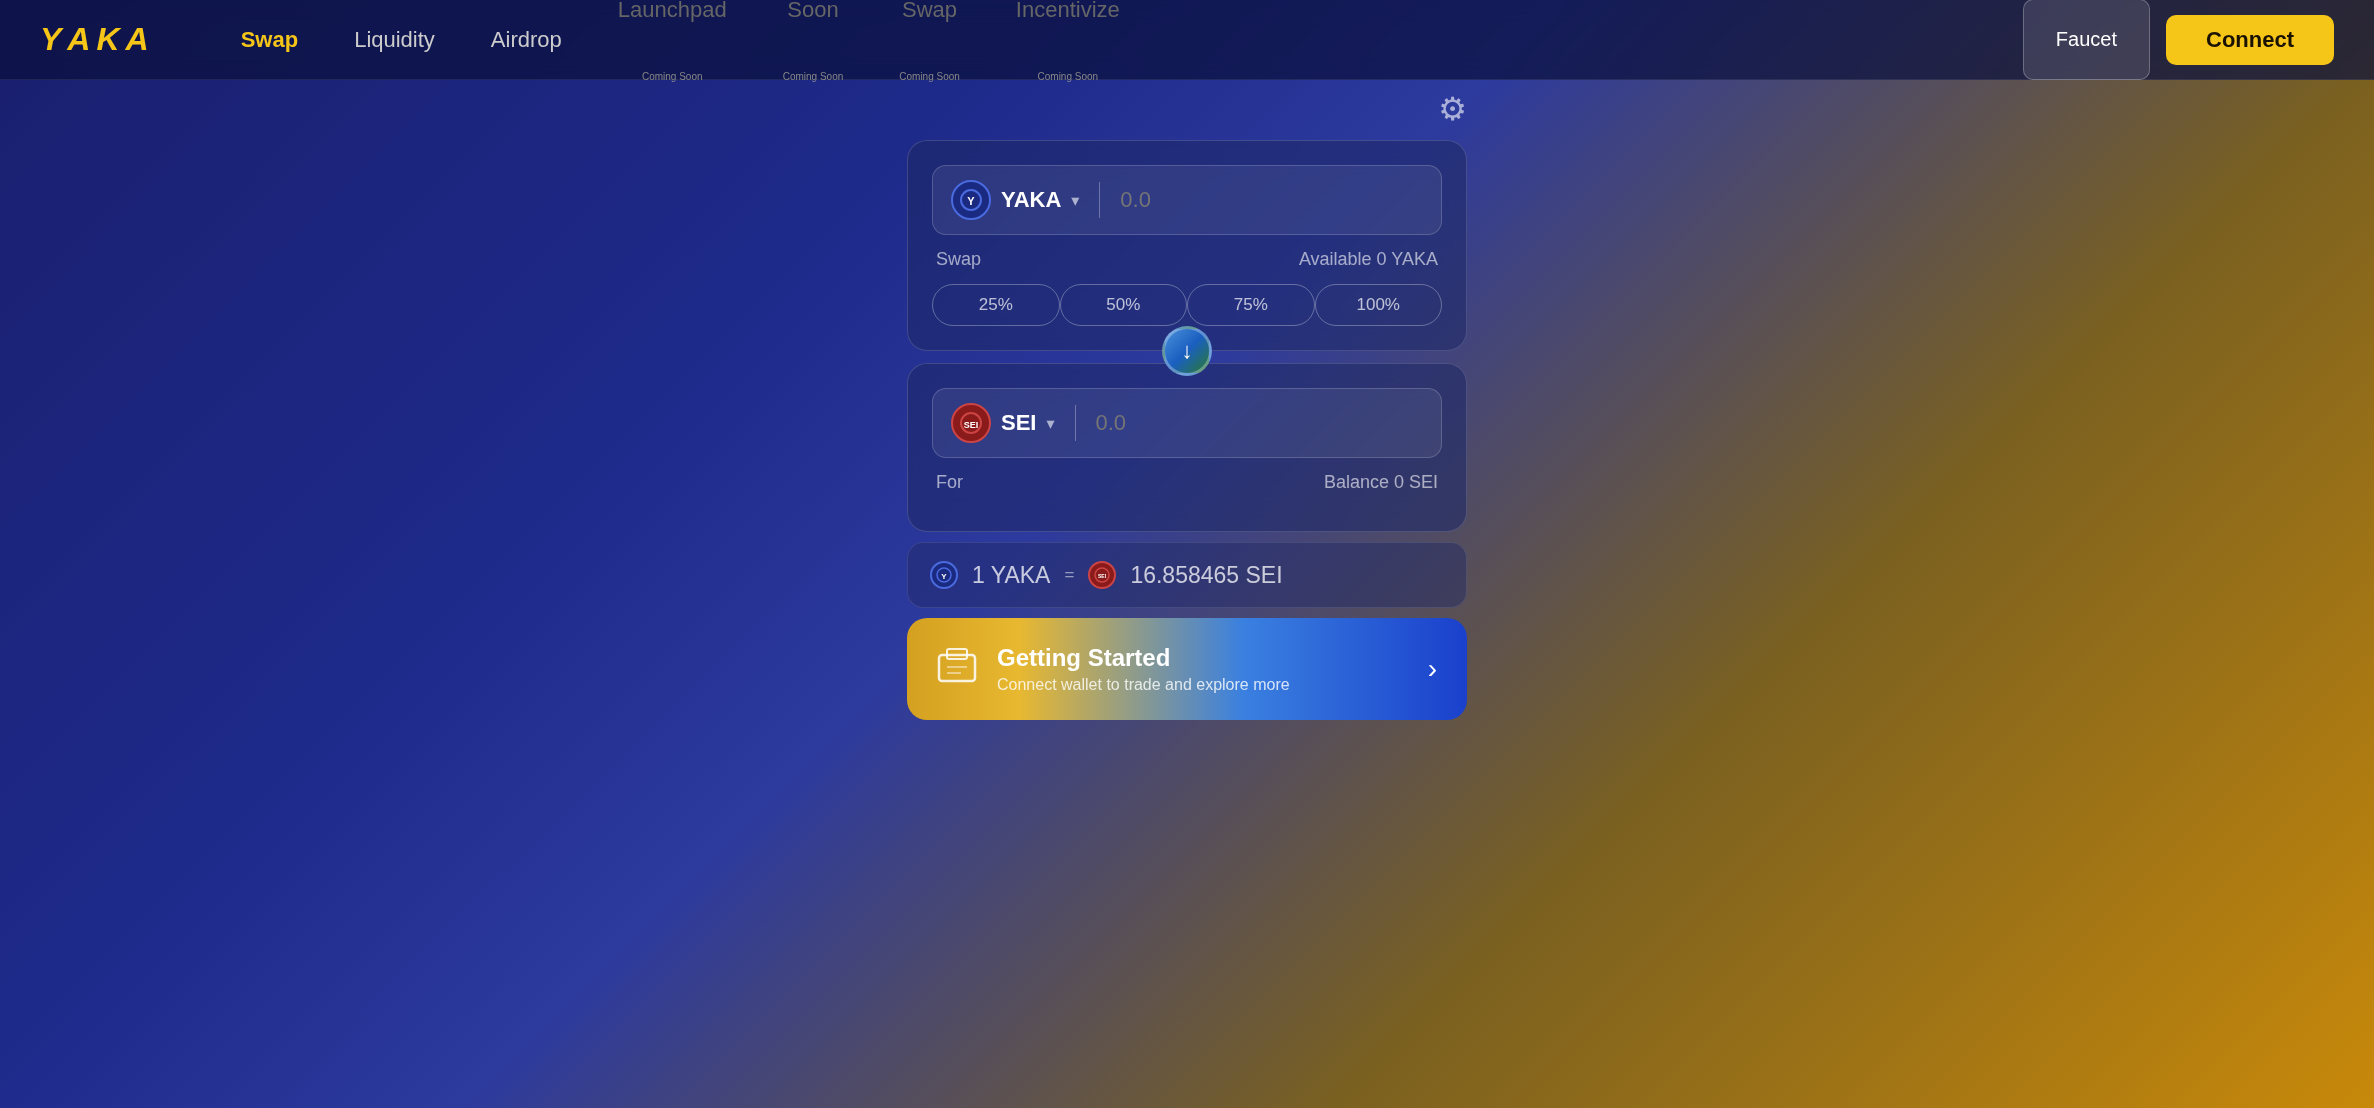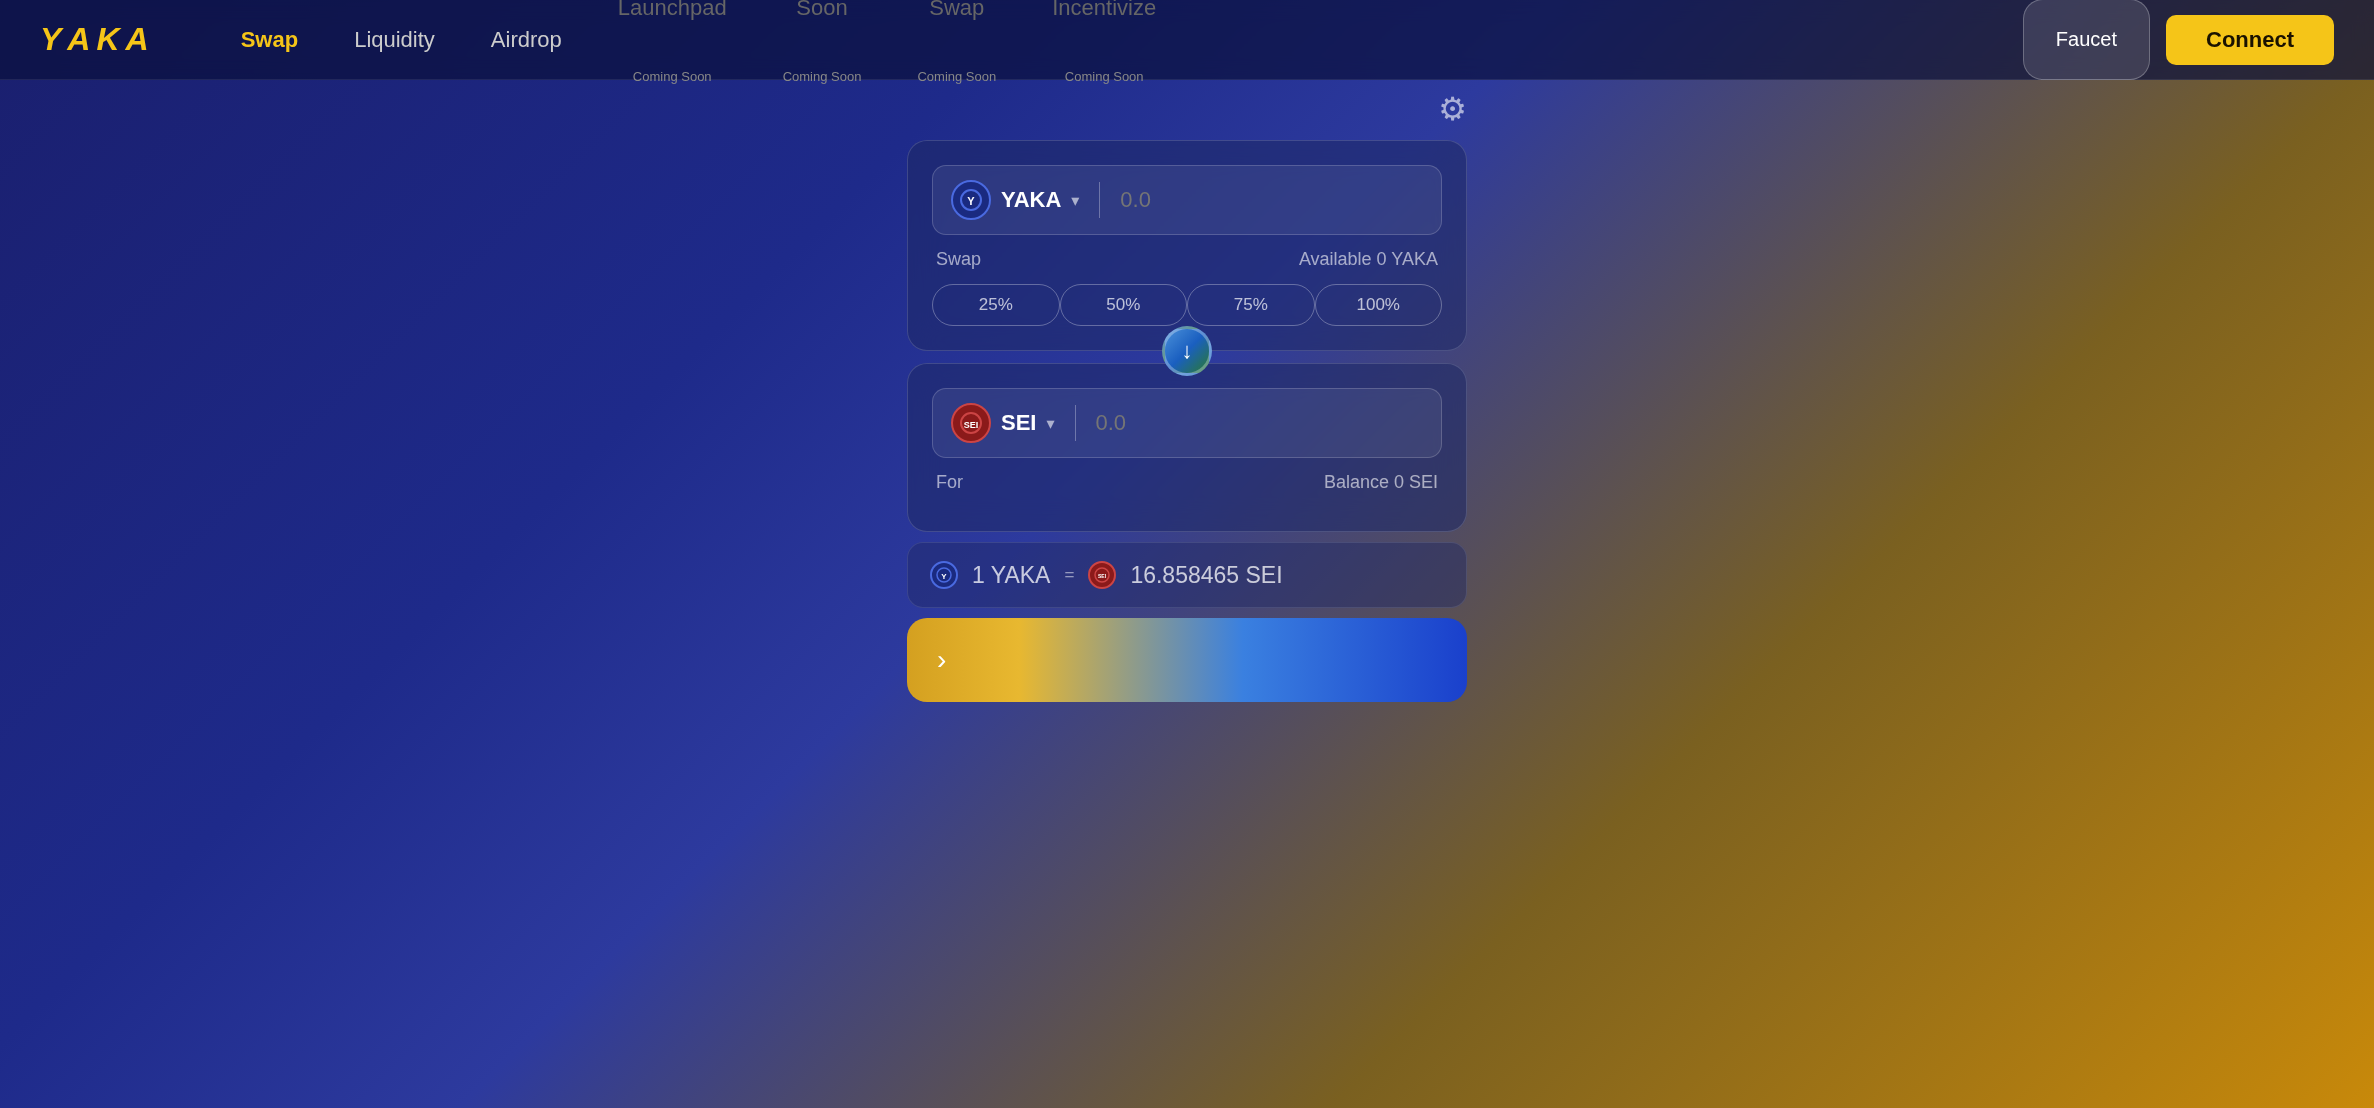--- a/index.html
+++ b/index.html
@@ -56,21 +56,21 @@
       gap: 2px;
       transition: color 0.2s;
     }
 
     .nav-item.active {
       color: #f5c518;
       font-weight: 600;
     }
 
     .nav-item .coming-soon-text {
-      font-size: 13px;
+      font-size: 10px;
       color: #888;
     }
 
     .nav-item.disabled {
       color: #666;
       cursor: default;
       gap: 48px;
     }
 
     .nav-right {
@@ -78,21 +78,21 @@
       align-items: center;
       gap: 16px;
       margin-left: auto;
     }
 
     .btn-faucet {
       background: rgba(255,255,255,0.12);
       border: 1px solid rgba(255,255,255,0.25);
       color: white;
       padding: 28px 32px;
-      border-radius: 20px;
+      border-radius: 10px;
       font-size: 20px;
       cursor: pointer;
     }
 
     .btn-connect {
       background: #f5c518;
       border: none;
       color: #1a1200;
       padding: 12px 40px;
       border-radius: 10px;
@@ -490,17 +490,31 @@
       <div class="rate-sei-icon">
         <svg width="16" height="16" viewBox="0 0 16 16" fill="none">
           <circle cx="8" cy="8" r="7" stroke="#cc4444" stroke-width="1.5" fill="#8b1a1a"></circle>
           <text x="8" y="11" text-anchor="middle" fill="white" font-size="5" font-weight="bold">SEI</text>
         </svg>
       </div>
       <span class="rate-text">16.858465 SEI</span>
     </div>
 
     <div class="getting-started-card">
+      <div class="getting-started-left">
+        <div class="getting-started-icon">
+          <svg width="40" height="36" viewBox="0 0 40 36" fill="none">
+            <rect x="2" y="8" width="36" height="26" rx="3" stroke="rgba(255,255,255,0.85)" stroke-width="2.5" fill="none"></rect>
+            <rect x="10" y="2" width="20" height="10" rx="2" stroke="rgba(255,255,255,0.85)" stroke-width="2" fill="none"></rect>
+            <line x1="10" y1="20" x2="30" y2="20" stroke="rgba(255,255,255,0.6)" stroke-width="1.5"></line>
+            <line x1="10" y1="26" x2="24" y2="26" stroke="rgba(255,255,255,0.6)" stroke-width="1.5"></line>
+          </svg>
+        </div>
+        <div>
+          <div class="getting-started-title">Getting Started</div>
+          <div class="getting-started-sub">Connect wallet to trade and explore more</div>
+        </div>
+      </div>
       <div class="getting-started-arrow">›</div>
     </div>
 
   </div>
 </div>
 
 </body></html>

